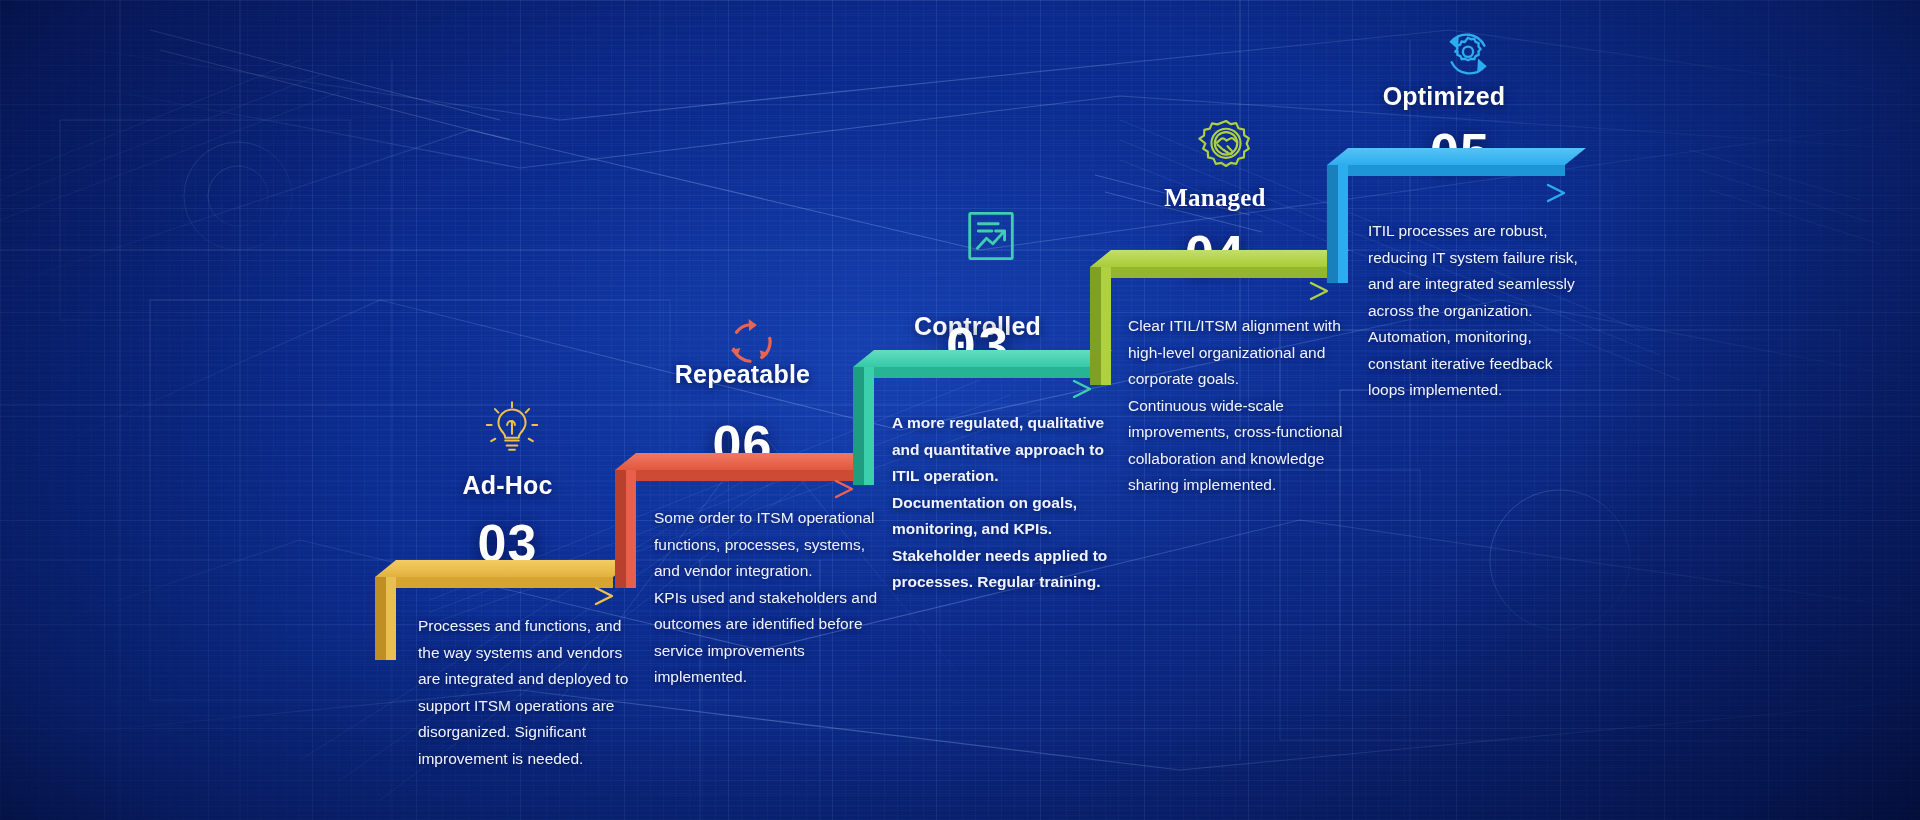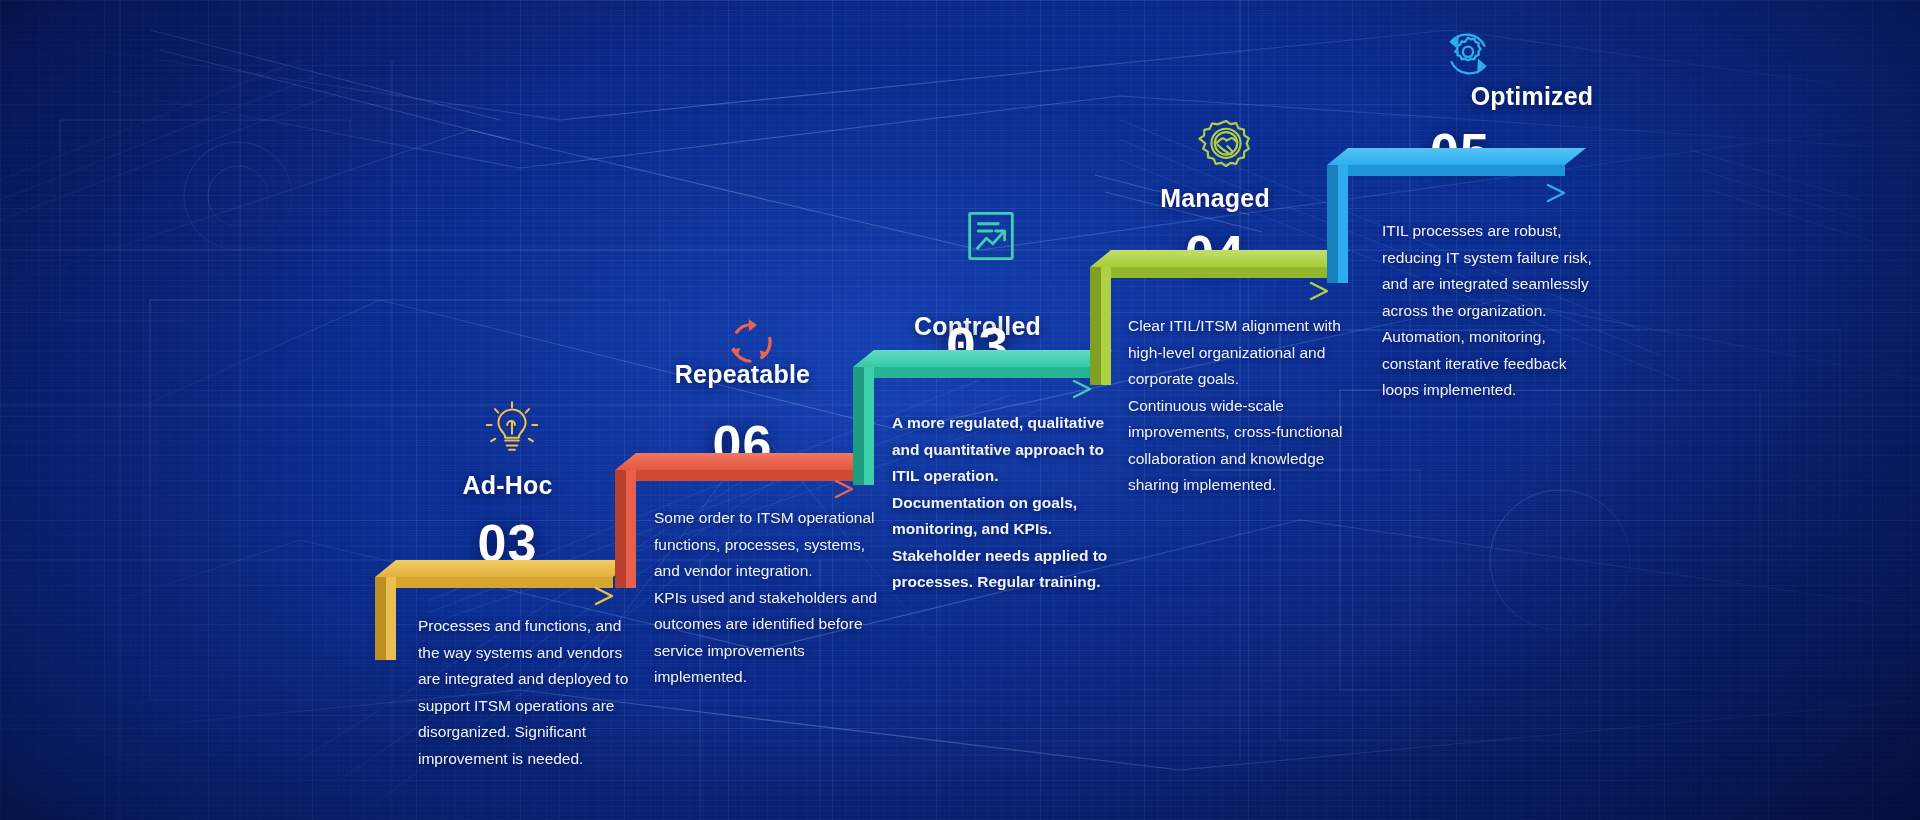--- a/index.html
+++ b/index.html
@@ -310,21 +310,21 @@
         <path d="M32 3.2l5 3.3 5.9-1 2.4 5.5 5.8 1.4.3 6 5 3.3-2.4 5.5 2.4 5.5-5 3.3-.3 6-5.8 1.4-2.4 5.5-5.9-1-5 3.3-5-3.3-5.9 1-2.4-5.5-5.8-1.4-.3-6-5-3.3 2.4-5.5L3.6 22l5-3.3.3-6 5.8-1.4 2.4-5.5 5.9 1z"></path>
         <circle cx="32" cy="27" r="15.5"></circle>
         <circle cx="32" cy="27" r="12"></circle>
         <path d="M22 26.5l4.5-4a3 3 0 0 1 3.8-.2l2.2 1.7"></path>
         <path d="M32.5 24l4.4-2.3a2.6 2.6 0 0 1 2.9.4l4.2 3.9"></path>
         <path d="M23 28.5l4 3.6M26.2 31.4l3.4 3M29.8 34l3 2.6"></path>
         <path d="M33 36.2l2.6 2.1a2.2 2.2 0 0 0 3-2.9l-5-5.3"></path>
       </svg>
     </div>
 
-    <div class="stage-title" style="left:1090px; top:184px; width:250px;">Managed</div>
+    <div class="stage-title" style="left:1090px; top:184px; width:250px;font-family:Liberation Serif, serif;">Managed</div>
     <div class="stage-num" style="left:1090px; top:224px; width:250px;">04</div>
 
     <div class="tread" style="left:1090px; top:250px; width:259px;">
       <div class="top-face" style="background:linear-gradient(180deg,#C3DE6A,#A8CC38);"></div>
       <div class="front-face" style="background:#93B62C;"></div>
     </div>
     <div class="riser" style="left:1090px; top:267px; height:118px;">
       <div class="side-face" style="background:#7FA024;"></div>
       <div class="front-face" style="background:#AFD141;"></div>
     </div>
@@ -353,21 +353,21 @@
       <svg width="62" height="56" viewBox="0 0 68 60" fill="none" stroke="#2CADEF" stroke-width="2.6" stroke-linecap="round" stroke-linejoin="round">
         <path d="M15.5 16.5A22 22 0 0 1 52 21"></path>
         <path d="M52.5 43.5A22 22 0 0 1 16 39"></path>
         <path d="M24 8.5 L13.5 16.5 L23 25" fill="#2CADEF" stroke="none"></path>
         <path d="M44 51.5 L54.5 43.5 L45 35" fill="#2CADEF" stroke="none"></path>
         <path d="M34 12.2l3.3 1.6 3.6-.5 1.4 3.4 3.4 1.4-.2 3.6 2.3 2.8-2.3 2.8.2 3.6-3.4 1.4-1.4 3.4-3.6-.5-3.3 1.6-3.3-1.6-3.6.5-1.4-3.4-3.4-1.4.2-3.6L20 27.5l2.3-2.8-.2-3.6 3.4-1.4 1.4-3.4 3.6.5z"></path>
         <circle cx="34" cy="27.5" r="5.6"></circle>
       </svg>
     </div>
 
-    <div class="stage-title" style="left:1412px; top:82px; width:240px;">Optimized</div>
+    <div class="stage-title" style="left:1324px; top:82px; width:240px;">Optimized</div>
     <div class="stage-num" style="left:1340px; top:122px; width:240px;">05</div>
 
     <div class="tread" style="left:1327px; top:148px; width:259px;">
       <div class="top-face" style="background:linear-gradient(180deg,#56C3F5,#2CADEF);"></div>
       <div class="front-face" style="background:#1E95D6;"></div>
     </div>
     <div class="riser" style="left:1327px; top:165px; height:118px;">
       <div class="side-face" style="background:#1880BC;"></div>
       <div class="front-face" style="background:#2CADEF;"></div>
     </div>
@@ -379,16 +379,16 @@
             <stop offset="0%" stop-color="#2CADEF" stop-opacity="0.05"></stop>
             <stop offset="55%" stop-color="#2CADEF" stop-opacity="0.65"></stop>
             <stop offset="100%" stop-color="#2CADEF" stop-opacity="1"></stop>
           </linearGradient>
         </defs>
         <path d="M0 11 H205" stroke="url(#ar5)" stroke-width="2.1" fill="none"></path>
         <path d="M192 3 L208 11 L192 19" stroke="#2CADEF" stroke-width="2.4" fill="none" stroke-linecap="round" stroke-linejoin="round"></path>
       </svg>
     </div>
 
-    <div class="stage-body" style="left:1368px; top:218px; width:224px;margin-left:14px;">ITIL processes are robust, reducing IT system failure risk, and are integrated seamlessly across the organization. Automation, monitoring, constant iterative feedback loops implemented.</div>
+    <div class="stage-body" style="left:1368px; top:218px; width:224px;">ITIL processes are robust, reducing IT system failure risk, and are integrated seamlessly across the organization. Automation, monitoring, constant iterative feedback loops implemented.</div>
   </div>
 
 </div>
 
 </body></html>

